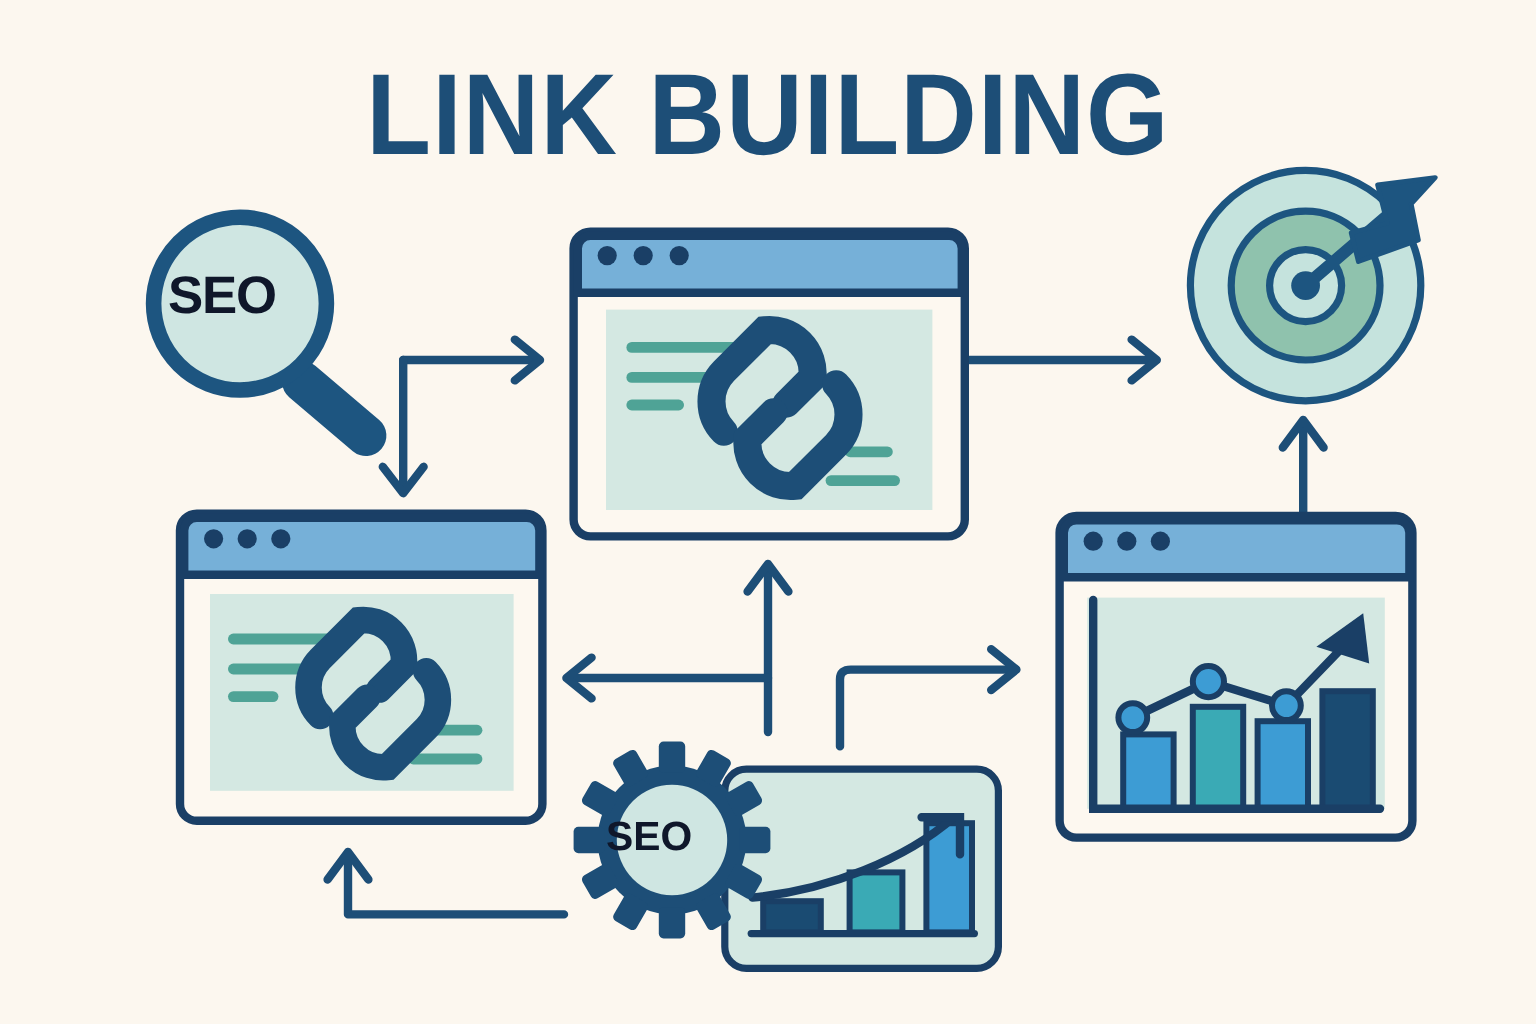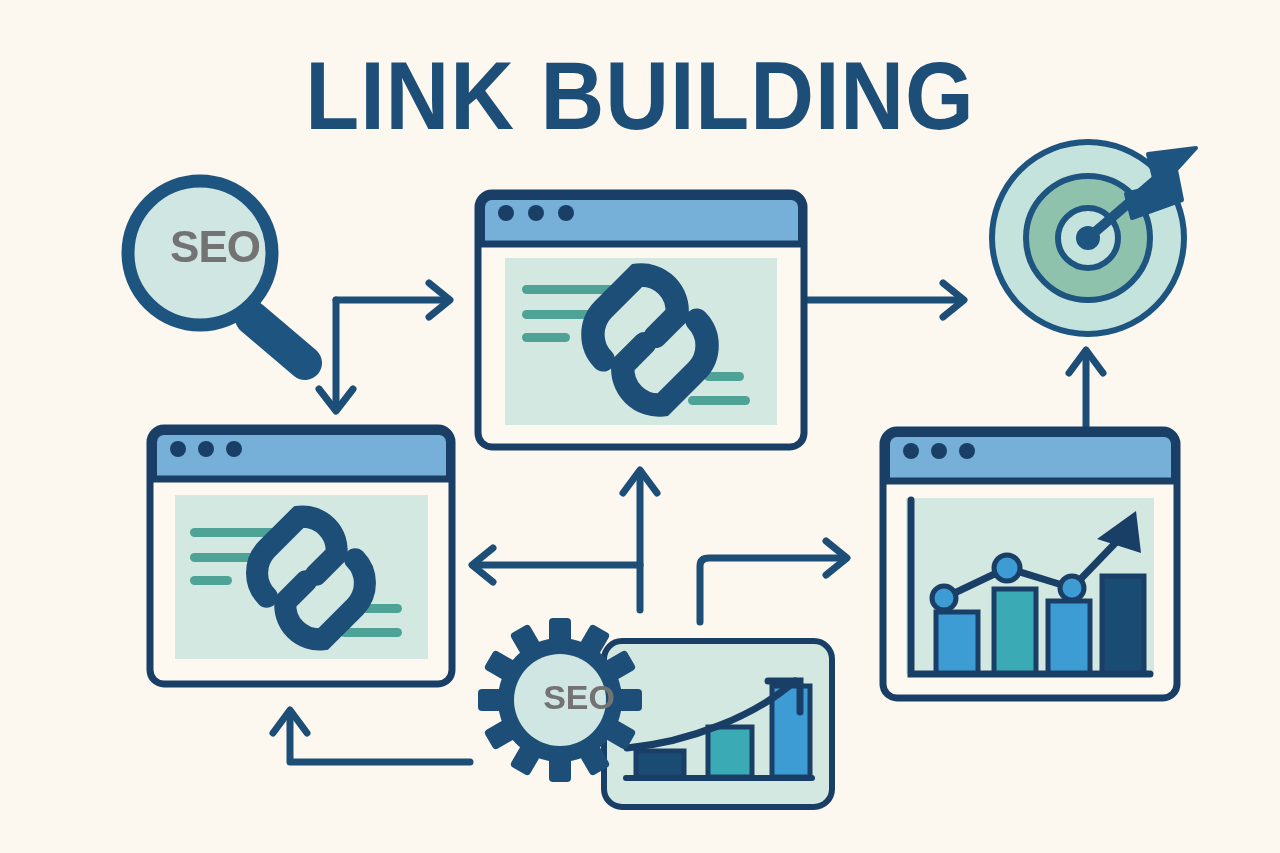--- a/index.html
+++ b/index.html
@@ -20,23 +20,23 @@
     letter-spacing:1px;
     color:#1d4e77;
     line-height:1;
     transform:scaleX(0.92);
     user-select:none;
   }
   .seo-lbl{
     position:absolute;
     font-family:"Liberation Sans", sans-serif;
     font-weight:bold;
-    color:#737373;
+    color:#0f172a;
     user-select:none;
-    text-align:right;
+    text-align:left;
   }
   #seo-glass-label{left:140px;top:222px;width:120px;font-size:44px;letter-spacing:-1px;}
   #seo-gear-label{left:505px;top:678px;width:110px;font-size:34px;letter-spacing:0px;}
 </style>
 </head>
 <body>
 
 <div id="stage">
 
   <svg id="art" viewBox="0 0 1280 853" width="1280" height="853">

